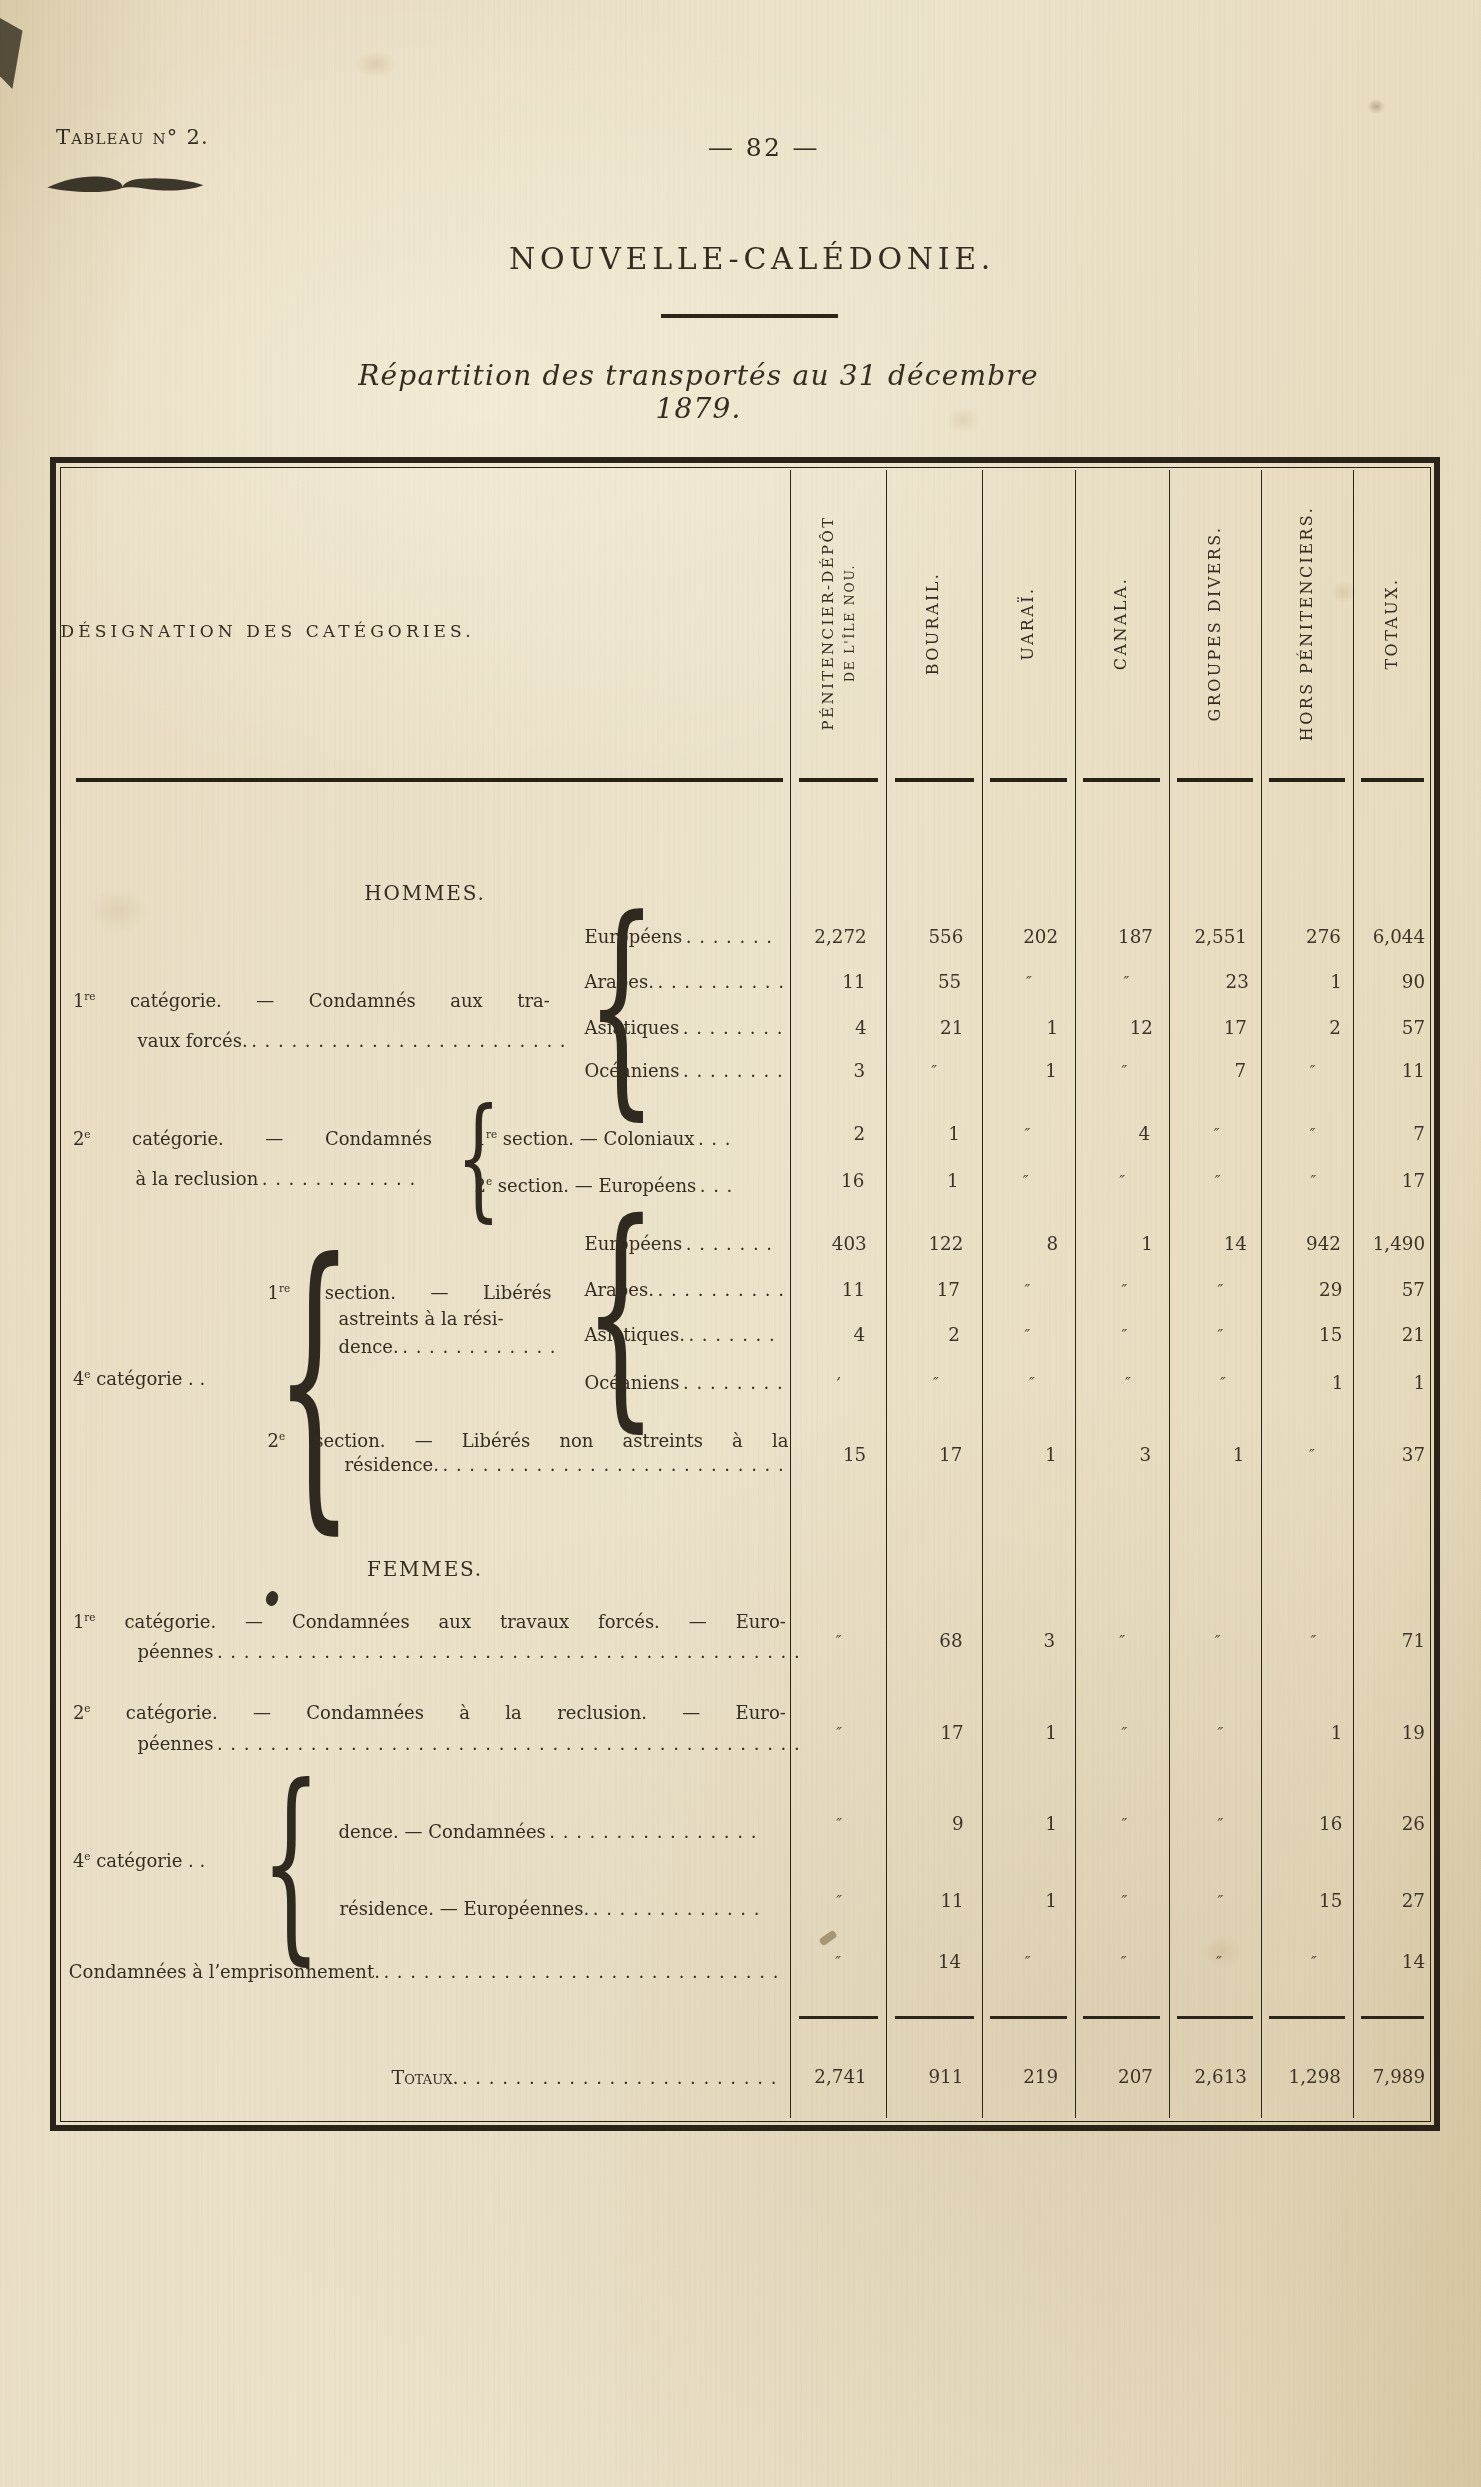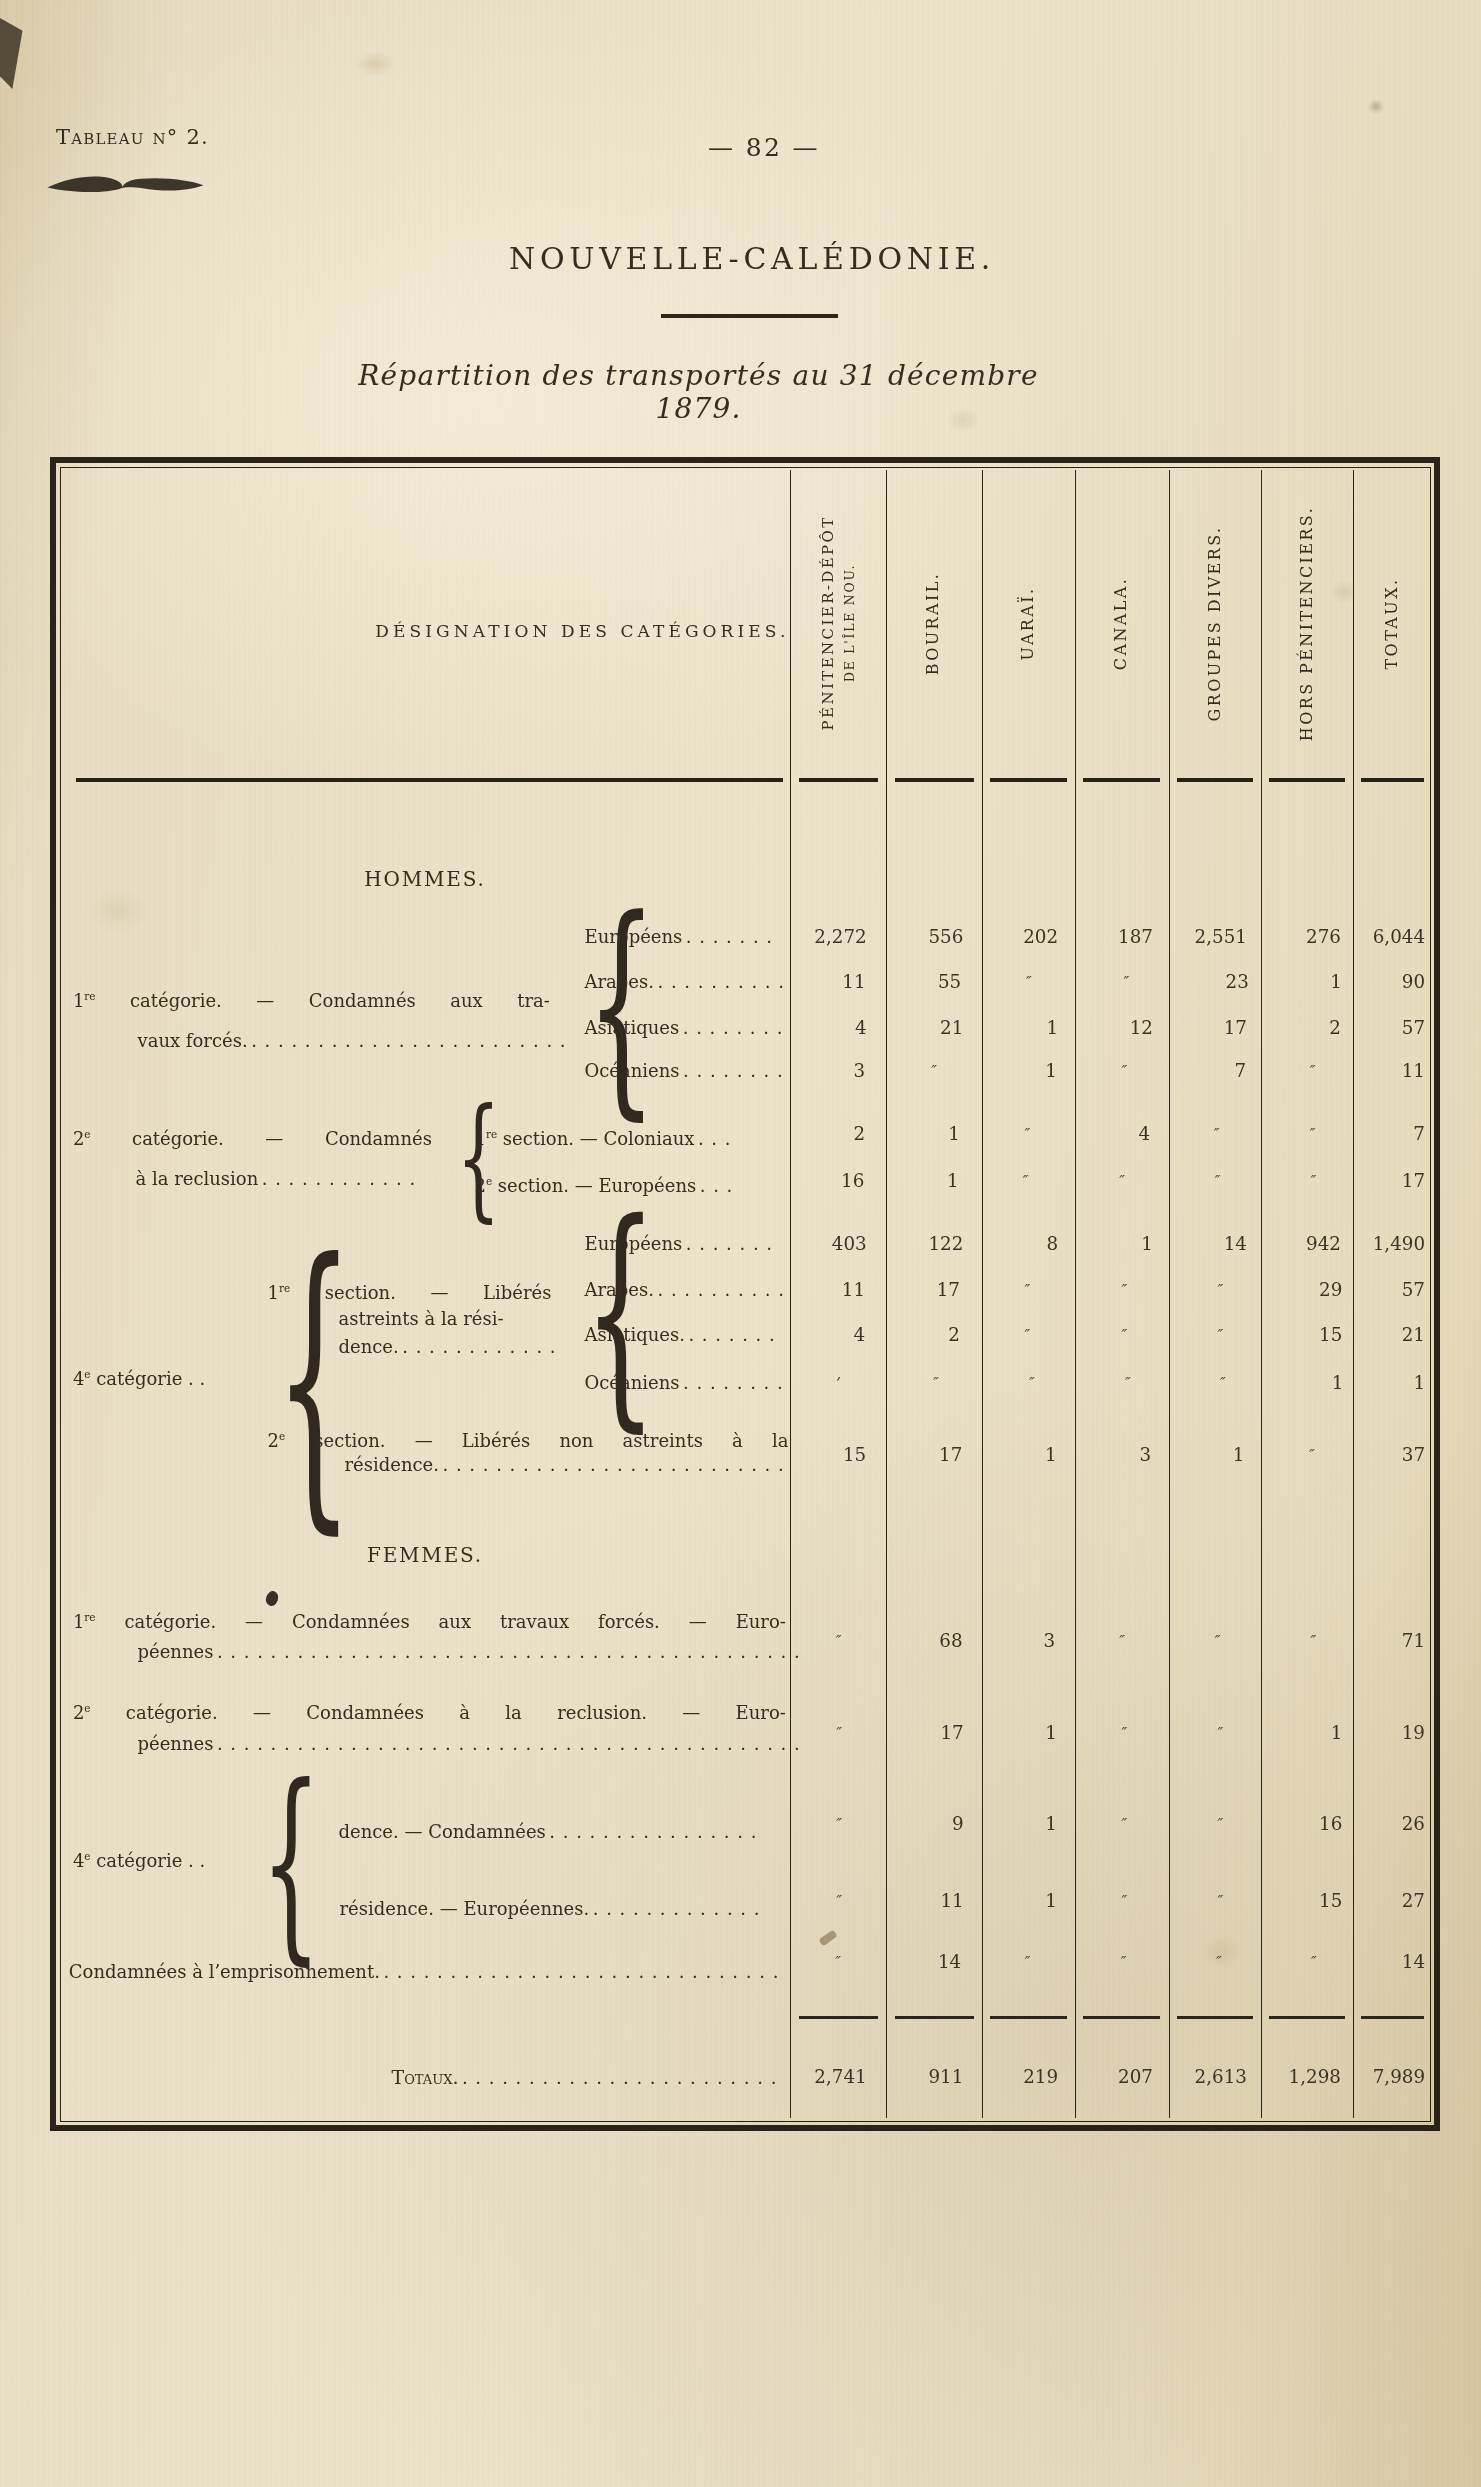--- a/index.html
+++ b/index.html
@@ -24,30 +24,30 @@
   .subtitle{position:absolute;left:314px;top:359px;width:769px;text-align:center;
     font-size:28px;font-style:italic;letter-spacing:1.2px;}
   
   .tbl{position:absolute;left:50px;top:457px;width:1390px;height:1674px;box-sizing:border-box;
     border:6.5px solid #29231a;padding:3.5px;}
   .ti{position:relative;height:100%;box-sizing:border-box;border:1.8px solid #29231a;}
   .vl{position:absolute;top:2.4px;bottom:2.4px;width:1.8px;background:#2d2619;}
   .hrule{position:absolute;height:4.1px;background:#272116;}
   .prule{position:absolute;height:3.5px;background:#2b251b;}
   
-  .desig{position:absolute;left:0;top:153px;width:729px;text-align:right;
+  .desig{position:absolute;left:0;top:153px;width:729px;text-align:left;
     font-size:17px;letter-spacing:4.1px;}
   .hcell{position:absolute;top:6px;height:299px;display:flex;align-items:center;justify-content:center;}
   .rot{transform:rotate(-90deg);white-space:nowrap;text-align:center;font-size:16px;letter-spacing:2.4px;}
   .rot .sub{font-size:12.4px;letter-spacing:1.8px;margin-top:4.7px;}
   
   .lb{position:absolute;font-size:18px;line-height:26px;white-space:nowrap;}
   .j{white-space:normal;text-align:justify;text-align-last:justify;}
   .leader{letter-spacing:7.7px;margin-left:3.5px;}
-  .sect{position:absolute;font-size:20px;letter-spacing:1.8px;text-align:center;width:729px;left:0;}
+  .sect{position:absolute;font-size:20px;letter-spacing:1.8px;text-align:center;width:729px;left:0;margin-top:14px;}
   sup{font-size:58%;letter-spacing:0;}
   .br{position:absolute;line-height:1;color:#2f2920;transform-origin:50% 50%;}
   .totlab{font-variant:small-caps;font-size:19px;}
   
   .vrow{position:absolute;left:729px;width:642px;display:flex;gap:12px;}
   .vc{height:26px;line-height:26px;font-size:18.3px;text-align:right;box-sizing:border-box;
     padding-right:8.3px;color:#3b3326;}
   .w1{width:96px}.w2{width:95px}.w3{width:93px}.w4{width:93px}.w5{width:92px}.w6{width:92px}.w7{width:79px;padding-right:6.5px}
   .vc.dit{font-style:italic;font-size:15.4px;padding-right:35px;color:#4a4234;}
   .ink-blot{position:absolute;background:#241d12;border-radius:50%;opacity:.9;}

